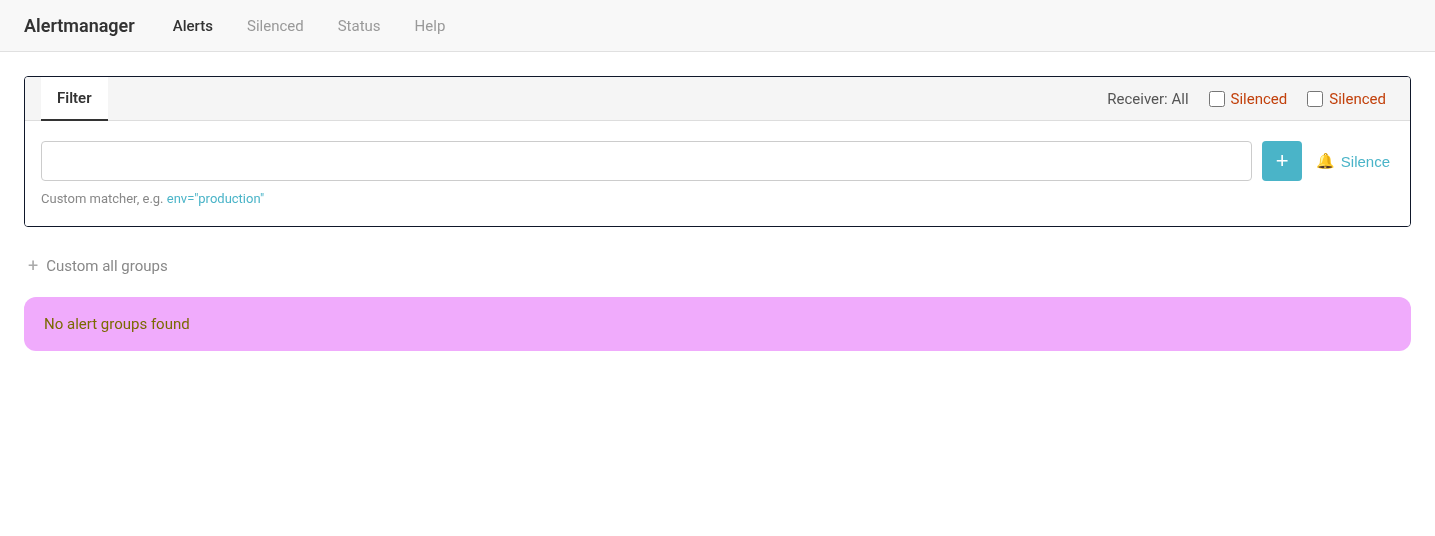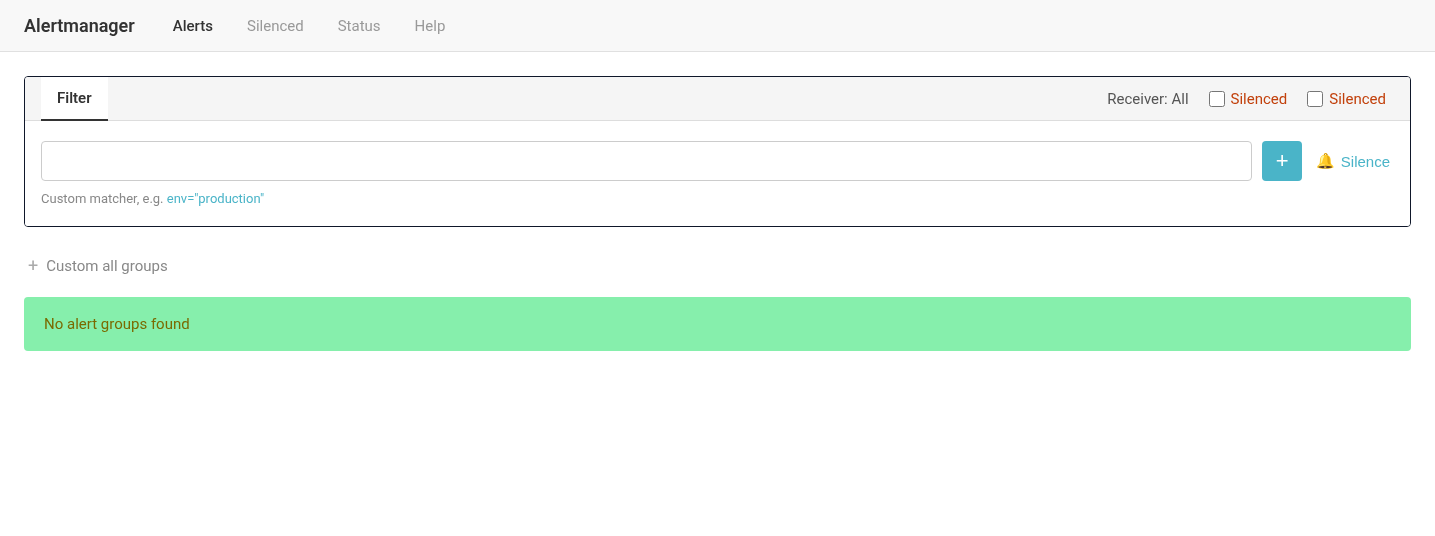--- a/index.html
+++ b/index.html
@@ -189,22 +189,22 @@
       margin-bottom: 12px;
     }
     .expand-plus {
       font-size: 18px;
       color: #aaa;
       line-height: 1;
     }
 
     
     .no-alerts-box {
-      background: #86efac;
-      border-radius: 4px;
+      background: #f0abfc;
+      border-radius: 12px;
       padding: 18px 20px;
       font-size: 15px;
       color: #7a6a00;
     }
   </style>
 </head>
 <body>
 
 <nav class="navbar">
   <span class="navbar-brand">Alertmanager</span>

